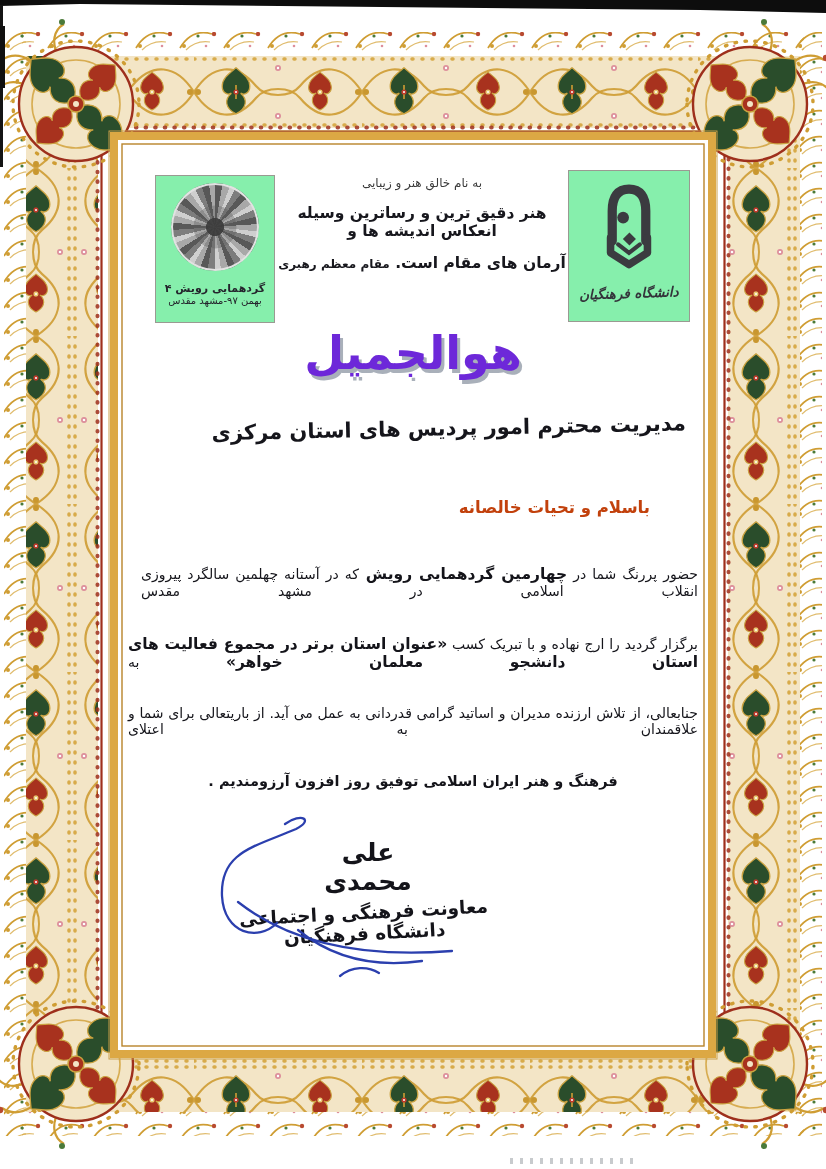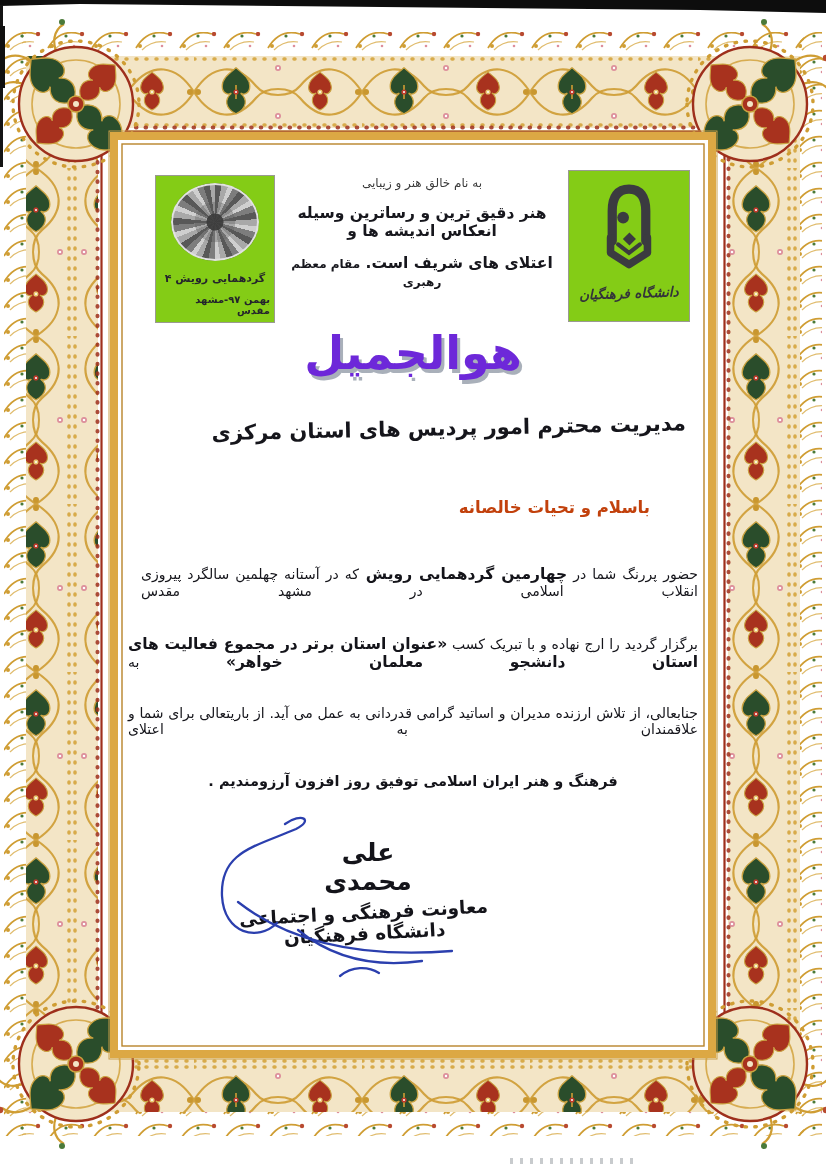--- a/index.html
+++ b/index.html
@@ -10,34 +10,34 @@
   .layer{position:absolute; left:0; top:0; width:826px; height:1169px;}
   svg{display:block;}
   
   .content{
     position:absolute; left:118px; top:140px; width:590px; height:910px;
     direction:rtl;
   }
   .abs{position:absolute;}
   
   .logo-box{
-    border:1px solid #9a9a92; background:#84cc16; box-sizing:border-box;
+    border:1px solid #9a9a92; background:#86efac; box-sizing:border-box;
     display:flex; flex-direction:column; align-items:center;
   }
   .event-box{left:37px; top:35px; width:120px; height:148px; padding:7px 4px 6px;}
   .uni-box{left:450px; top:30px; width:122px; height:152px; padding:8px 4px 4px;}
   .spiral{
     width:88px; height:88px; border-radius:50%;
     background:
       radial-gradient(circle at 50% 50%, rgba(60,60,60,.95) 0 14%, rgba(90,90,90,.35) 15% 34%, rgba(255,255,255,0) 35%),
       repeating-conic-gradient(#585858 0deg 10deg, #a8a8a8 10deg 20deg, #cfcfcf 20deg 28deg, #7d7d7d 28deg 38deg);
     box-shadow: inset 0 0 0 2px #e2e2e2;
   }
   .badge-line1{font-size:11px; font-weight:bold; margin-top:11px; color:#24242c;}
-  .badge-line2{font-size:10px; font-weight:bold; margin-top:9px; color:#24242c;}
+  .badge-line2{font-size:10px; font-weight:normal; margin-top:0; color:#24242c;}
   .uni-name{font-size:13.5px; font-weight:bold; font-style:italic; color:#33333a; margin-top:2px; transform:rotate(-2deg);}
   .header-center{left:160px; top:0; width:288px; text-align:center;}
   .bismillah{position:absolute; top:36px; width:100%; font-size:12px; color:#3a3a3a;}
   .quote1{position:absolute; top:64px; width:100%; font-size:15.5px; font-weight:bold; color:#17171d;}
   .quote2{position:absolute; top:114px; width:100%; font-size:15.5px; font-weight:bold; color:#17171d;}
   .attrib{font-size:12px;}
   
   .doc-title{
     left:0; top:186px; width:100%; text-align:center;
     font-size:46px; font-weight:bold; color:#6d28d9;
@@ -204,21 +204,21 @@
         </g>
         <circle cx="43" cy="46" r="7" fill="#3b3b40"></circle>
         <rect x="45" y="66" width="11" height="11" transform="rotate(45 50.5 71.5)" fill="#3b3b40"></rect>
       </svg>
       <div class="uni-name">دانشگاه فرهنگیان</div>
     </div>
 
     <div class="abs header-center" style="height:160px;">
       <div class="bismillah">به نام خالق هنر و زیبایی</div>
       <div class="quote1">هنر دقیق ترین و رساترین وسیله انعکاس اندیشه ها و</div>
-      <div class="quote2"><span>اعتلای های شریف است.</span> <span class="attrib">مقام معظم رهبری</span></div>
+      <div class="quote2"><span>آرمان های مقام است.</span> <span class="attrib">مقام معظم رهبری</span></div>
     </div>
 
     <div class="abs doc-title">هوالجمیل</div>
 
     <div class="abs addressee">مدیریت محترم امور پردیس های استان مرکزی</div>
 
     <div class="abs salutation">باسلام و تحیات خالصانه</div>
 
     <div class="abs bl bl1"><span>حضور پررنگ شما در </span><b> چهارمین گردهمایی رویش </b><span> که در آستانه چهلمین سالگرد پیروزی انقلاب اسلامی در مشهد مقدس</span></div>
     <div class="abs bl bl2"><span>برگزار گردید را ارج نهاده و با تبریک کسب </span><b> «عنوان استان برتر در مجموع فعالیت های استان دانشجو معلمان خواهر» </b><span> به</span></div>

